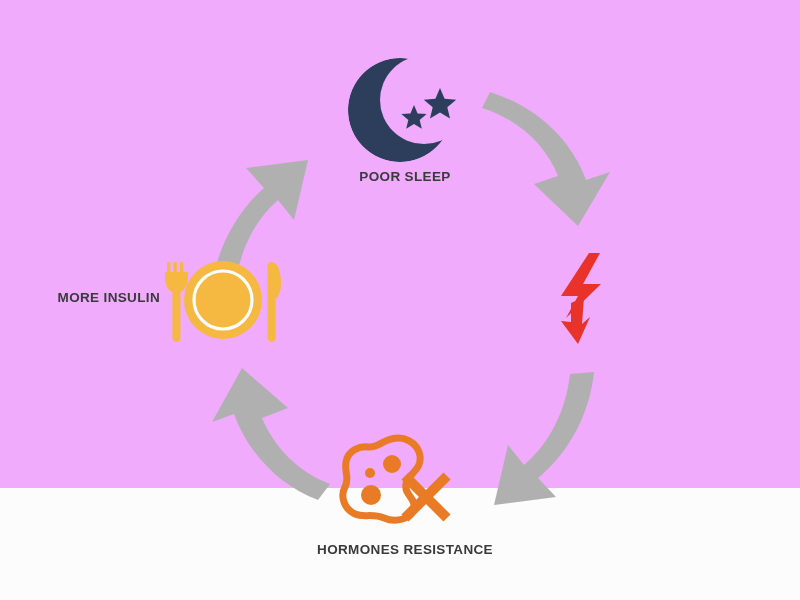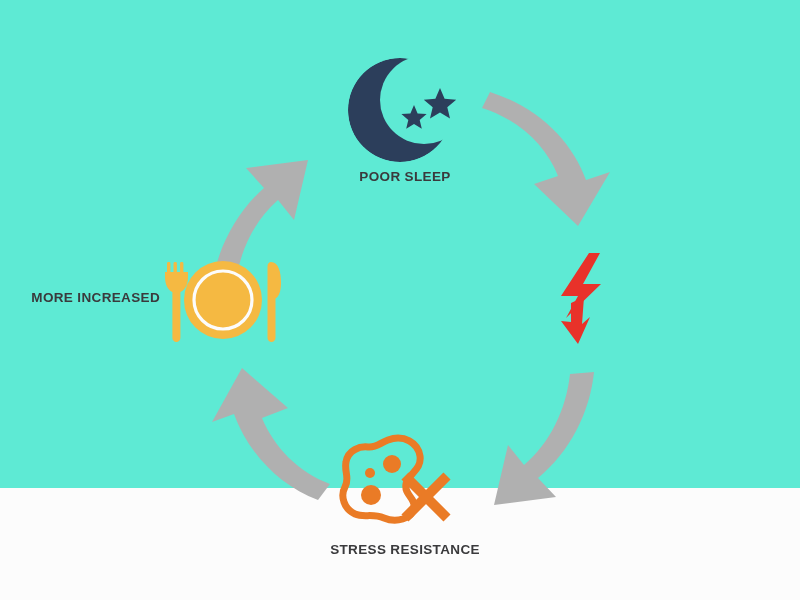--- a/index.html
+++ b/index.html
@@ -12,21 +12,21 @@
     height: 600px;
     background: #fcfcfc;
     font-family: "Liberation Sans", sans-serif;
     overflow: hidden;
     position: relative;
   }
   #diagram-root {
     position: relative;
     width: 800px;
     height: 488px;
-    background: #5eead4;
+    background: #f0abfc;
   }
   .stage-svg {
     position: absolute;
     left: 0;
     top: 0;
     width: 800px;
     height: 600px;
   }
   .node-label {
     position: absolute;
@@ -199,17 +199,17 @@
                L 275.5,338 C 275.5,340.2 273.7,342 271.5,342
                C 269.3,342 267.5,340.2 267.5,338
                L 267.5,266 C 267.5,263.8 269,262 271,262 Z" fill="#f5b942"></path>
     </g>
 
   </svg>
 
   <div class="node-label label-sleep">POOR SLEEP</div>
 
 
-  <div class="node-label label-insulin">STRESS RESISTANCE</div>
-
-  <div class="node-label label-cravings">MORE INCREASED</div>
+  <div class="node-label label-insulin">HORMONES RESISTANCE</div>
+
+  <div class="node-label label-cravings">MORE INSULIN</div>
 
 </div>
 
 </body></html>

